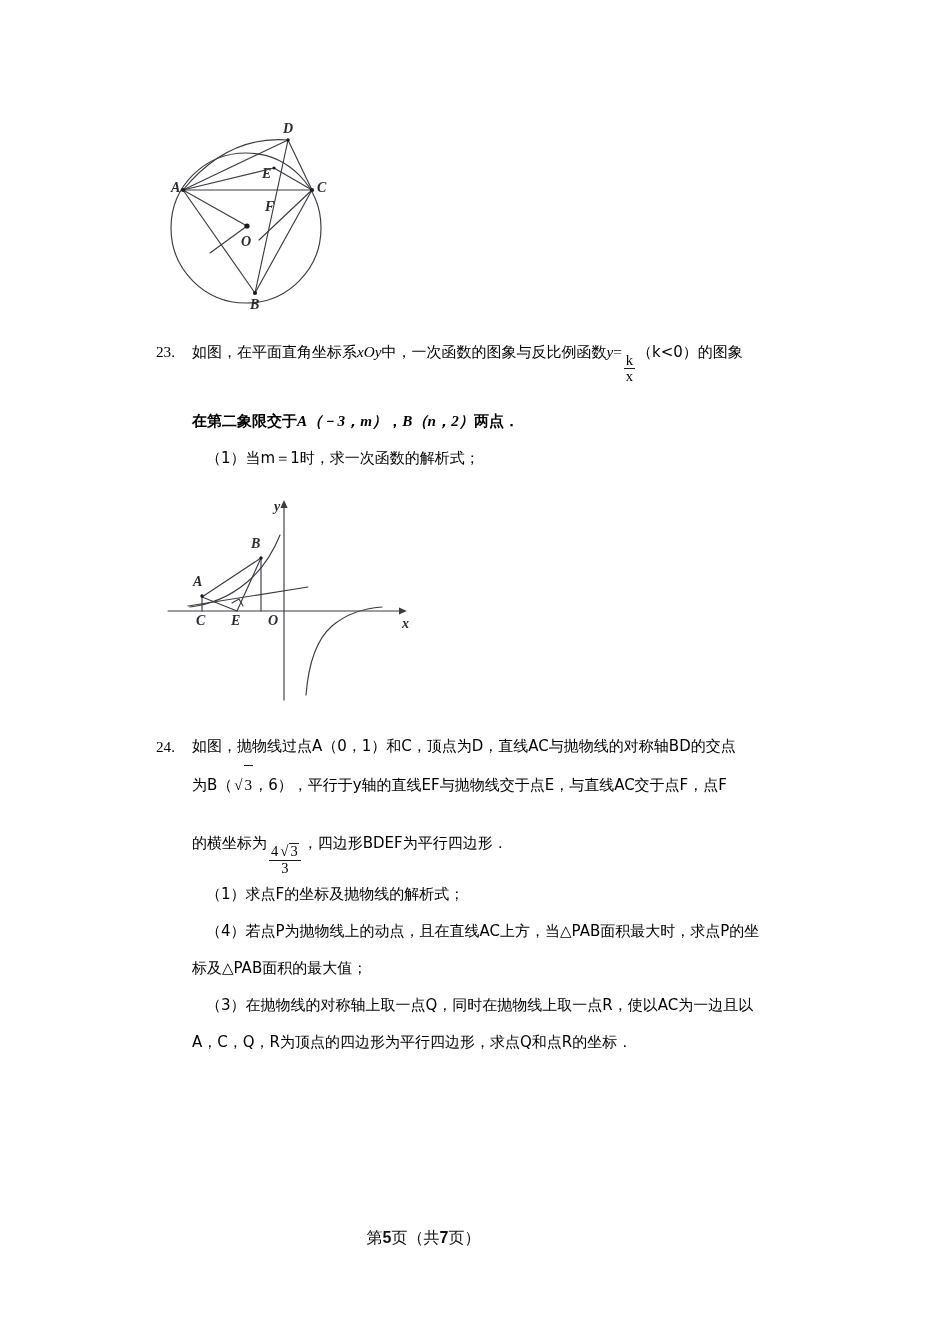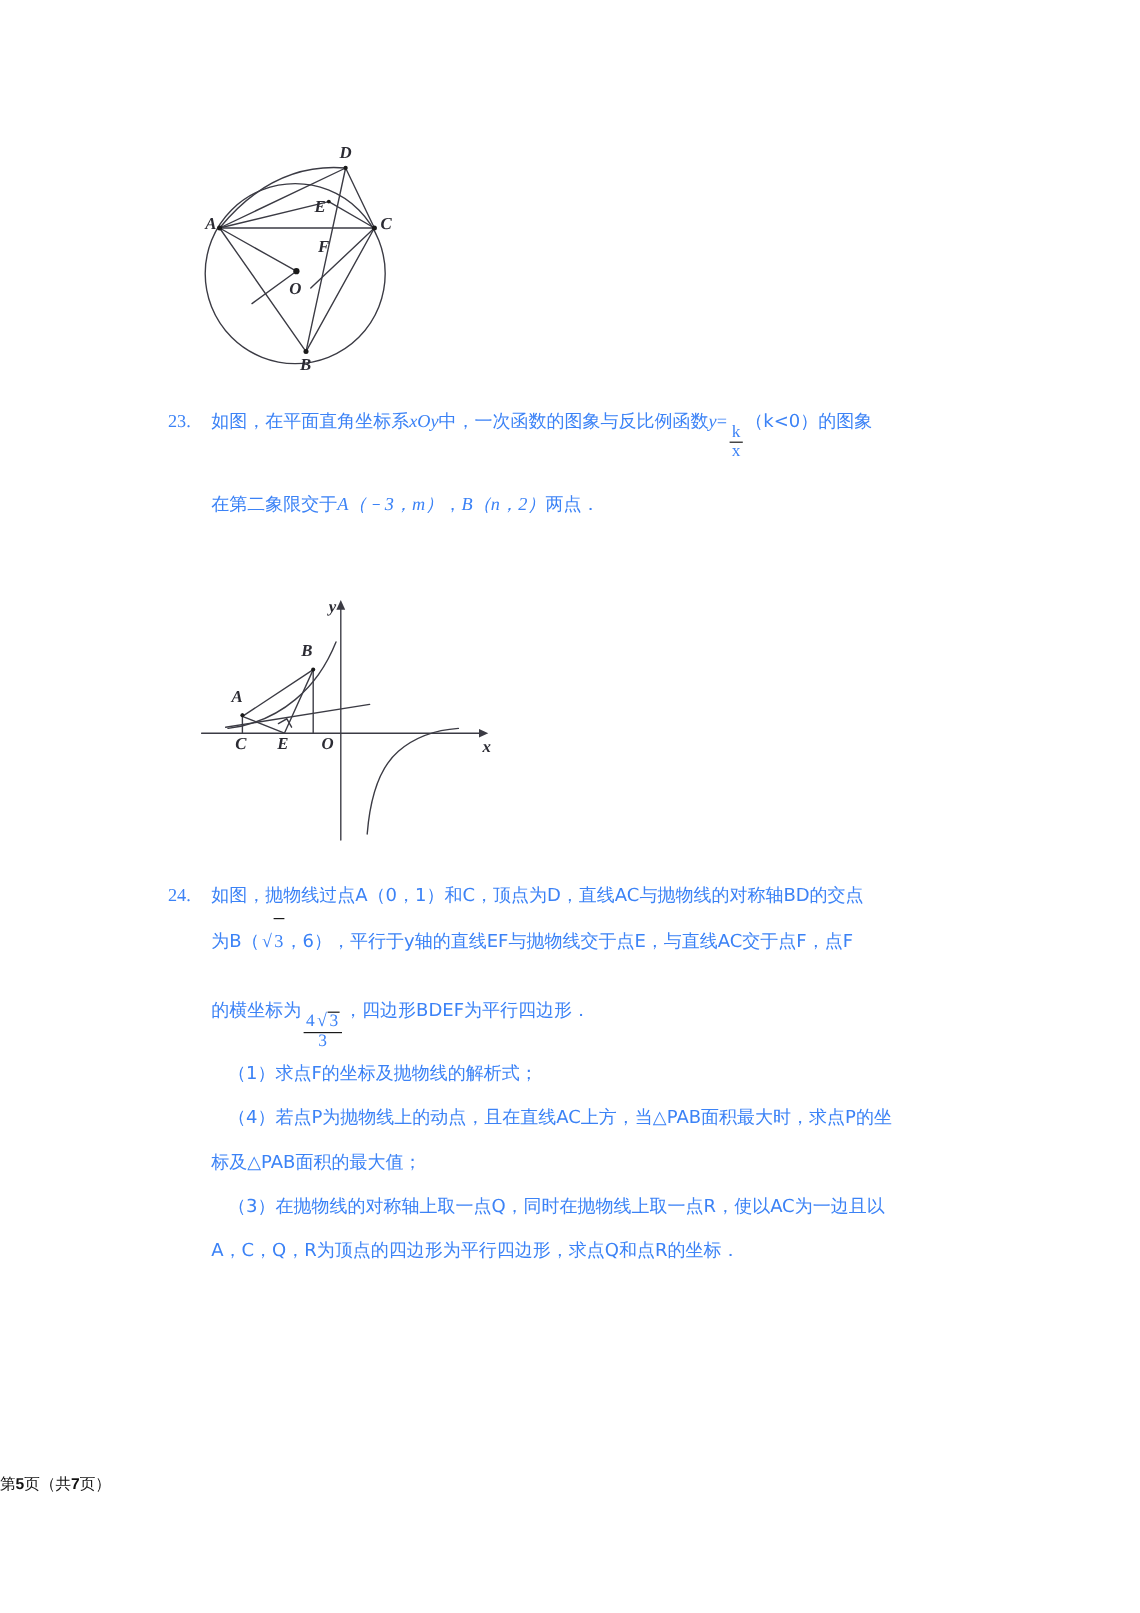--- a/index.html
+++ b/index.html
@@ -28,21 +28,22 @@
     color:#2b2b33;
     line-height:1;
     white-space:nowrap;
   }
 
   
   .q {
     position:absolute;
     font-size:15.2px;
     line-height:37px;
-    color:#3b82f6;
+    color:#000000;
+    margin-left:16px;
   }
   .q-num {
     position:absolute;
     left:0; top:0;
     font-size:15.2px;
     font-family:"Liberation Serif", serif;
   }
   .q-body { margin-left:36px; }
   .line { white-space:nowrap; }
   .indent { padding-left:14px; }
@@ -68,23 +69,23 @@
     border-top:1.1px solid #191919;
     padding:0 1px;
     margin-left:1px;
   }
   .radsym { font-size:15px; }
 
   
   .footer {
     position:absolute;
     left:0; top:1228px; width:847px;
-    text-align:left;
+    text-align:center;
     font-family:"DejaVu Sans", sans-serif;
-    font-size:13px;
+    font-size:16px;
     color:#111;
   }
   .footer b { font-family:"Liberation Sans", sans-serif; }
 </style>
 </head>
 <body>
 
 <div class="page">
 
   <div class="figure" style="left:150px; top:105px; width:220px; height:215px;">
@@ -126,23 +127,24 @@
 
   <div class="q" style="left:140px; top:333px; width:700px;">
     <span class="q-num">23.</span>
     <div class="q-body">
       <div class="line">
         <span class="cn">如图，在平面直角坐标系</span><span class="it">xOy</span><span class="cn">中，一次函数的图象与反比例函数</span><span class="it">y</span><span>=</span><span class="frac">
             <span class="num">k</span>
             <span class="den">x</span>
           </span><span class="cn">（k&lt;0）</span><span class="cn">的图象</span>
       </div>
-      <div class="line" style="margin-top:18px;">
+      <div class="line" style="margin-top:18px;font-weight:bold;">
         <span class="cn">在第二象限交于</span><span class="it">A（﹣3，m）</span><span class="cn">，</span><span class="it">B（n，2）</span><span class="cn">两点．</span>
       </div>
+      <div class="line indent cn">（1）当m＝1时，求一次函数的解析式；</div>
     </div>
   </div>
 
   <div class="figure" style="left:160px; top:495px; width:260px; height:215px;">
     <svg width="260" height="215" viewBox="0 0 260 215">
       <defs>
         <marker id="arw" markerWidth="9" markerHeight="9" refX="1" refY="3.2" orient="auto" markerUnits="strokeWidth">
           <path d="M0,0 L0,6.4 L7,3.2 z" fill="#3b3b44"></path>
         </marker>
       </defs>

